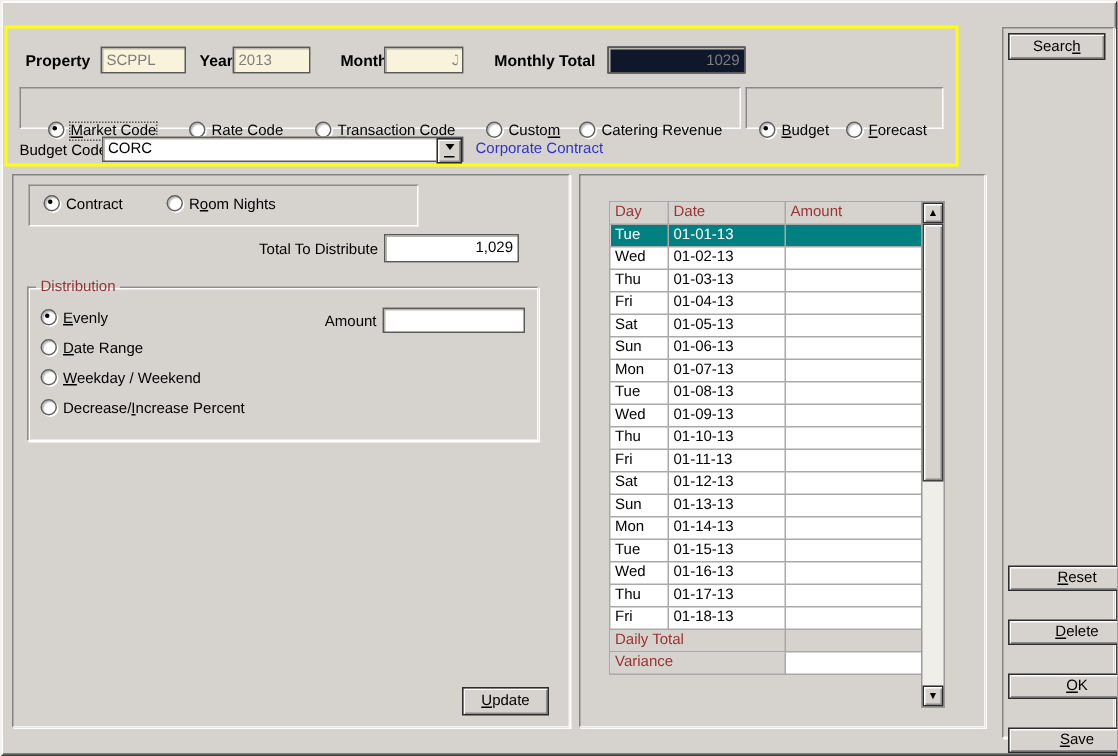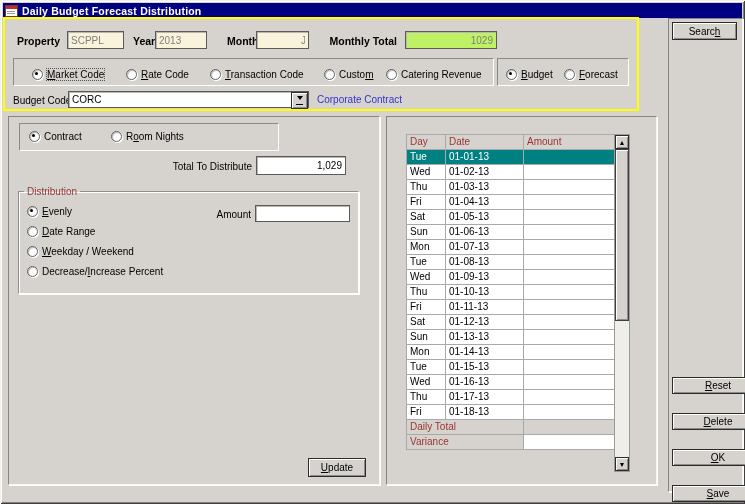--- a/index.html
+++ b/index.html
@@ -43,24 +43,24 @@
     display:inline-block;vertical-align:-2px;margin-right:5px;position:relative;}
   .cb.on::after{content:'';position:absolute;left:1px;top:1px;width:5px;height:3px;
     border-left:2px solid #000;border-bottom:2px solid #000;transform:rotate(-48deg);}
 
   
   .topbox{position:absolute;left:3px;top:17px;width:636px;height:94px;border:2px solid var(--accent-border);box-sizing:border-box;}
   .blab{position:absolute;font-weight:bold;font-size:10.5px;white-space:nowrap;}
   .f-prop{position:absolute;left:62px;top:12px;width:57px;height:18px;}
   .f-year{position:absolute;left:150px;top:12px;width:52px;height:18px;}
   .f-month{position:absolute;left:251px;top:12px;width:53px;height:18px;padding-left:44px;}
-  .f-mt{position:absolute;left:400px;top:12px;width:92px;height:18px;text-align:right;background:#bef264;}
+  .f-mt{position:absolute;left:400px;top:12px;width:92px;height:18px;text-align:right;background:#0f172a;}
   .strip1{left:8px;top:39px;width:479px;height:26px;}
   .strip2{left:492px;top:39px;width:130px;height:26px;}
-  .strip1 .opt,.strip2 .opt{top:9px;}
+  .strip1 .opt,.strip2 .opt{top:22px;}
   #codeGroup .opt:nth-child(1){left:18px;} #codeGroup .opt:nth-child(2){left:112px;}
   #codeGroup .opt:nth-child(3){left:196px;} #codeGroup .opt:nth-child(4){left:310px;}
   #codeGroup .opt:nth-child(5){left:372px;}
   #modeGroup .opt:nth-child(1){left:8px;} #modeGroup .opt:nth-child(2){left:66px;}
   .bclab{position:absolute;left:8px;top:76px;}
   .combo{position:absolute;left:63px;top:72px;width:241px;height:17px;}
   .comboinput{position:absolute;left:0;top:0;width:241px;height:17px;}
   .cmbbtn{position:absolute;right:1px;top:1px;width:15px;height:15px;display:flex;flex-direction:column;align-items:center;justify-content:center;}
   .cmbglyph{width:0;height:0;border:3px solid transparent;border-top:4px solid #000;}
   .cmbbtn::after{content:'';width:7px;height:1px;background:#000;margin-top:1px;}
@@ -102,24 +102,20 @@
   .rightpanel{left:668px;top:18px;width:73px;height:472px;}
   .searchbtn{position:absolute;left:3px;top:3px;width:65px;height:18px;}
   #rightButtons{position:absolute;left:3px;top:358px;width:65px;}
   .stackbtn{display:block;width:75px;height:17px;margin-bottom:19px;padding-left:17px;}
 </style>
 </head>
 <body>
 
 <div class="window">
 
-  <div class="titlebar">
-    <span class="appicon"></span>
-    <span class="titletext">Daily Budget Forecast Distribution</span>
-  </div>
 
   <div class="topbox">
     <span class="blab" style="left:12px;top:16px;">Property</span>
     <input class="tf dis f-prop" readonly="" value="SCPPL" style="">
     <span class="blab" style="left:128px;top:16px;">Year</span>
     <input class="tf dis f-year" readonly="" value="2013" style="">
     <span class="blab" style="left:222px;top:16px;">Month</span>
     <input class="tf dis f-month" readonly="" value="January" style="">
     <span class="blab" style="right:240px;top:16px;">Monthly Total</span>
     <input class="tf dis f-mt" readonly="" value="1029" style="">

